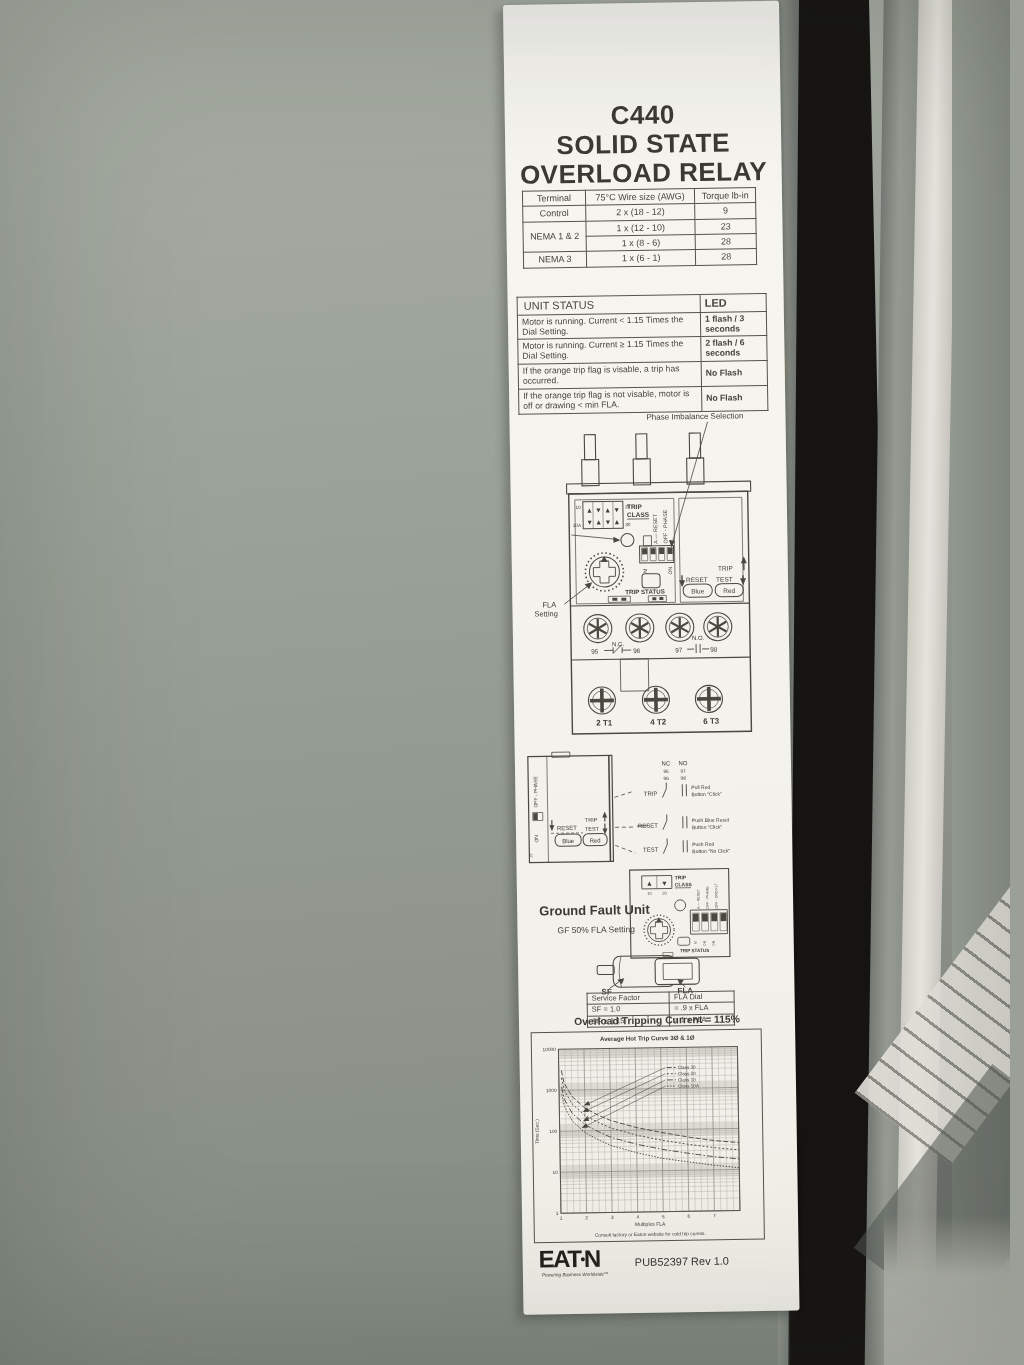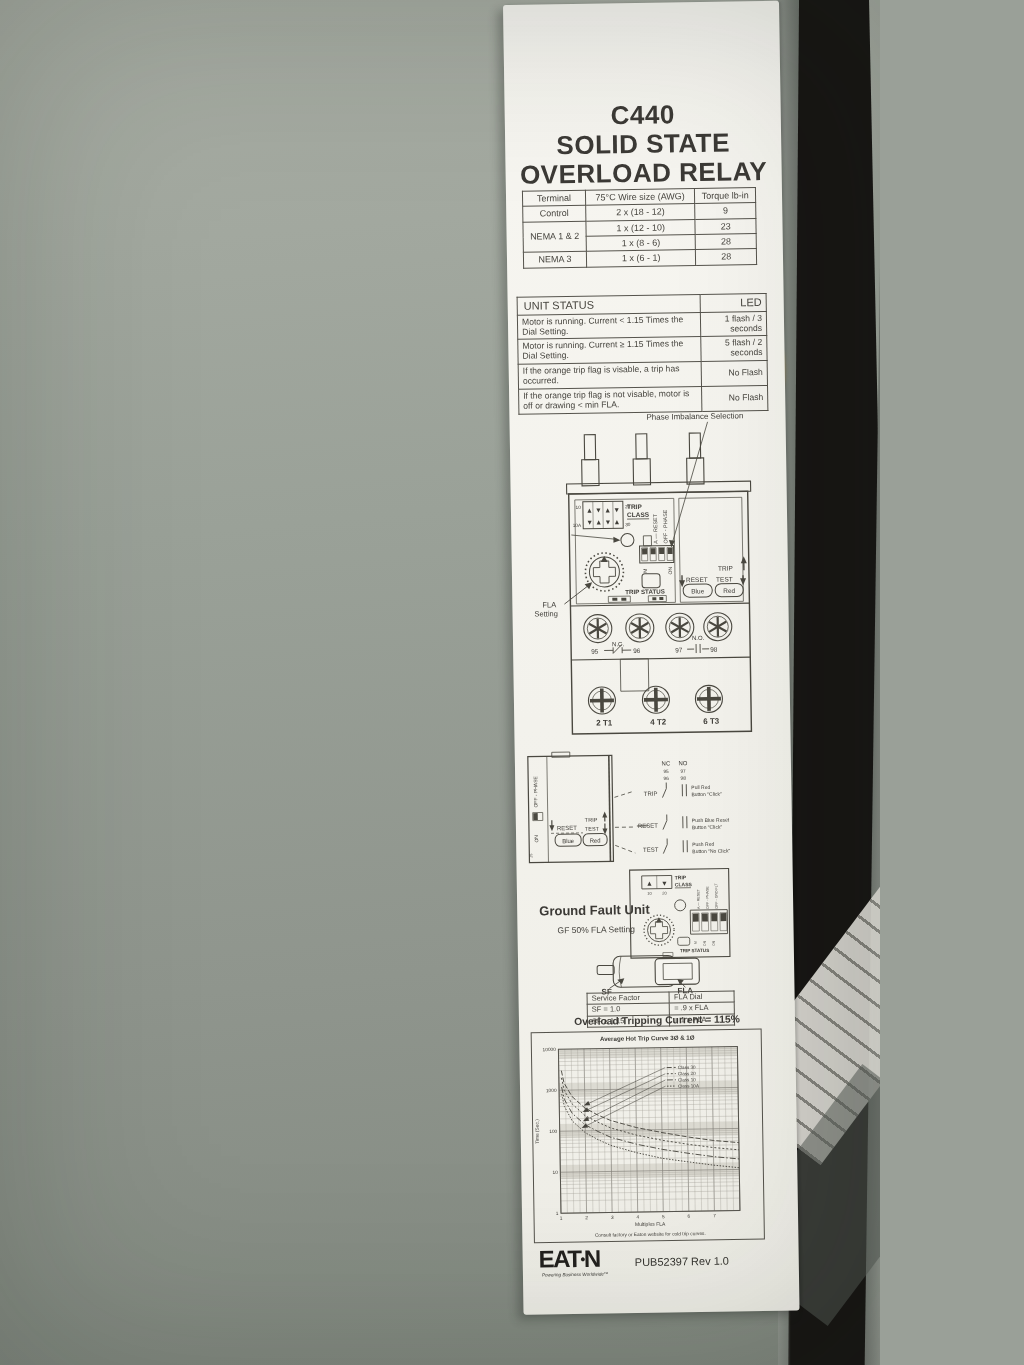--- a/index.html
+++ b/index.html
@@ -1,17 +1,17 @@
 <!DOCTYPE html>
 <html><head>
 <meta charset="utf-8">
 <style>
   html,body{margin:0;padding:0;}
   body{width:1024px;height:1365px;overflow:hidden;font-family:"Liberation Sans",sans-serif;background:#9aa098;}
-  .scene{position:relative;width:880px;height:1365px;overflow:hidden;
+  .scene{position:relative;width:1010px;height:1365px;overflow:hidden;
     background:linear-gradient(175deg,#a9aea5 0%,#9aa198 38%,#8f958d 70%,#828980 100%);}
   .vignette{position:absolute;inset:0;box-shadow:inset 0 0 200px rgba(25,30,25,.22);pointer-events:none;z-index:9;}
   .strip{position:absolute;top:-20px;height:1405px;}
   .strip-framegap{left:778px;width:26px;background:linear-gradient(90deg,#8f948d,#6d726c 80%,#5a5f59);}
   .strip-black{left:788px;width:112px;background:#171513;filter:blur(1.6px);
     clip-path:polygon(10% 0,72% 0,98% 100%,0 100%);}
   .strip-gray2{left:884px;width:40px;transform:rotate(.8deg);transform-origin:top left;
     background:linear-gradient(90deg,#757a74,#999e96 45%,#8d928a);}
   .strip-white{left:919px;width:39px;transform:rotate(1deg);transform-origin:top left;
     background:linear-gradient(90deg,#d3d1c9,#efede6 50%,#d2d0c8);}
@@ -35,21 +35,21 @@
   .title{left:0;top:98px;width:100%;text-align:center;font-weight:bold;color:#3c3a36;
     font-size:26px;line-height:29px;letter-spacing:.5px;}
   table{border-collapse:collapse;color:#47453f;}
   .wtable{left:16px;top:186px;width:234px;font-size:9px;}
   .wtable th,.wtable td{border:1px solid #55534c;text-align:center;padding:2px 3px;font-weight:normal;line-height:1.15;}
   .utable{left:9px;top:292px;width:250px;font-size:8.6px;}
   .utable th,.utable td{border:1px solid #55534c;padding:2px 4px;line-height:1.15;}
   .utable th{font-size:11px;font-weight:normal;}
   .utable th:first-child{text-align:left;padding-left:6px;}
   .utable td:first-child{text-align:left;}
-  .utable td:last-child,.utable th:last-child{text-align:right;width:57px;}
+  .utable td:last-child,.utable th:last-child{text-align:left;width:57px;font-weight:bold;}
   svg{position:absolute;overflow:visible;}
   svg text{fill:#3f3d38;font-family:"Liberation Sans",sans-serif;}
   .ln{stroke:#4a4840;fill:none;}
   .fil{fill:#4a4840;stroke:none;}
   .gf-title{left:22px;top:899px;font-size:13px;font-weight:600;color:#3c3a36;}
   .gf-sub{left:40px;top:921px;font-size:8.5px;color:#45433e;}
   .stable{left:68px;top:989px;width:148px;font-size:7.5px;}
   .stable th,.stable td{border:1px solid #55534c;text-align:left;padding:1px 4px;font-weight:normal;line-height:1.1;}
   .overload{left:33px;top:1012px;width:210px;text-align:center;font-size:10.3px;font-weight:600;color:#3c3a36;}
   .brand{left:16px;top:1243px;font-weight:900;font-size:24px;letter-spacing:-1.5px;color:#23211e;line-height:24px;}
@@ -113,21 +113,21 @@
           <tr>
         <th>UNIT STATUS</th>
         <th>LED</th>
       </tr>
       <tr>
         <td>Motor is running. Current &lt; 1.15 Times the Dial Setting.</td>
         <td>1 flash / 3 seconds</td>
       </tr>
       <tr>
         <td>Motor is running. Current ≥ 1.15 Times the Dial Setting.</td>
-        <td>5 flash / 2 seconds</td>
+        <td>2 flash / 6 seconds</td>
       </tr>
       <tr>
         <td>If the orange trip flag is visable, a trip has occurred.</td>
         <td>No Flash</td>
       </tr>
       <tr>
         <td>If the orange trip flag is not visable, motor is off or drawing &lt; min FLA.</td>
         <td>No Flash</td>
       </tr>
     </tbody>

